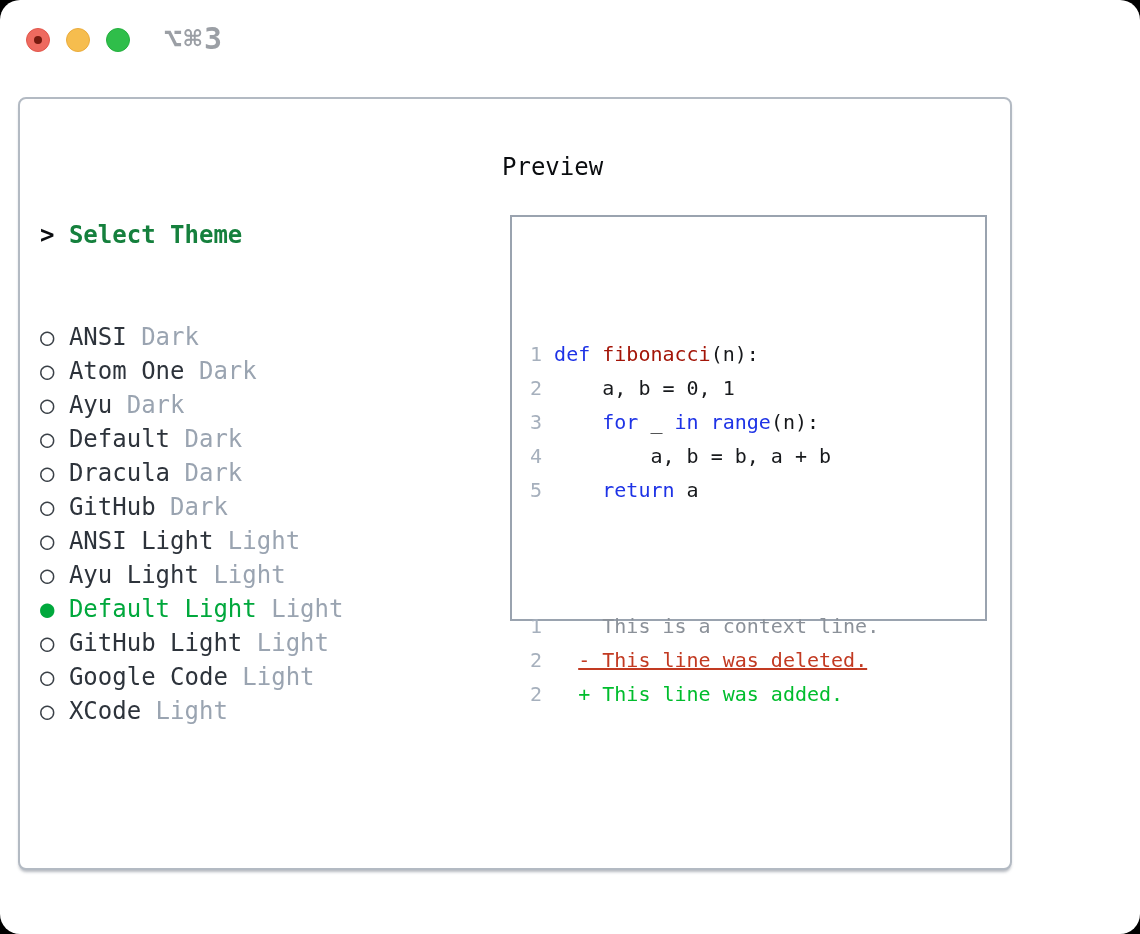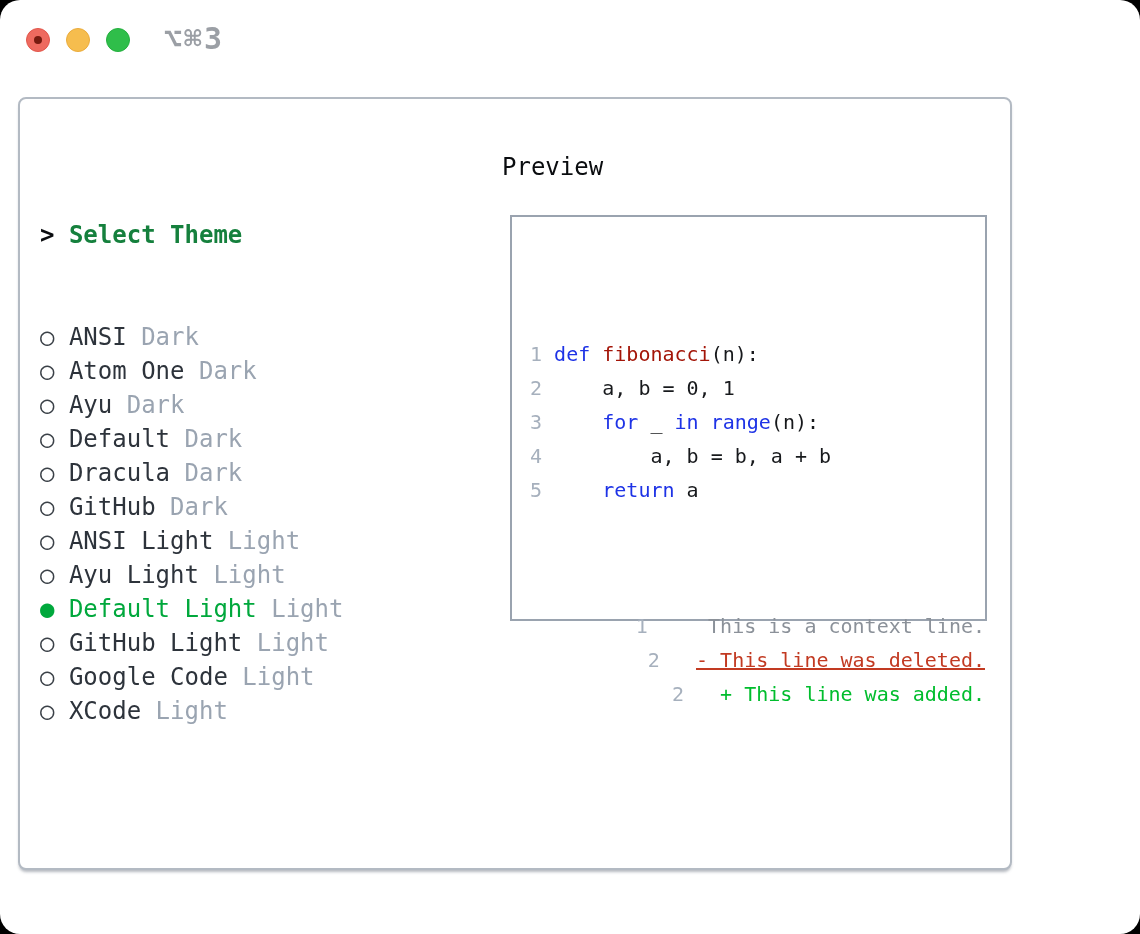--- a/index.html
+++ b/index.html
@@ -48,21 +48,21 @@
   .preview-title{
     position:absolute;left:482px;top:51px;font-size:24px;line-height:34px;
     font-weight:normal;color:#0a0c0f;white-space:pre;
   }
   .preview-box{
     position:absolute;left:490px;top:103px;width:477px;height:406px;background:#fff;
     border:2px solid var(--c-border_gray);
     padding:52px 0 0 18px;
     font-size:20px;line-height:34px;white-space:pre;margin-top:13px;
   }
-  .diff-section{margin-top:34px;text-align:right;}
+  .diff-section{margin-top:34px;}
   .ln{color:var(--c-line_number_gray);}
   .kw{color:var(--c-keyword_blue);}
   .fn{color:var(--c-function_red);}
   .code{color:var(--c-code_black);}
   .ctx{color:var(--c-context_gray);}
   .del{color:var(--c-deleted_red);text-decoration:underline;}
   .add{color:var(--c-added_green);}
 </style>
 </head>
 <body>

